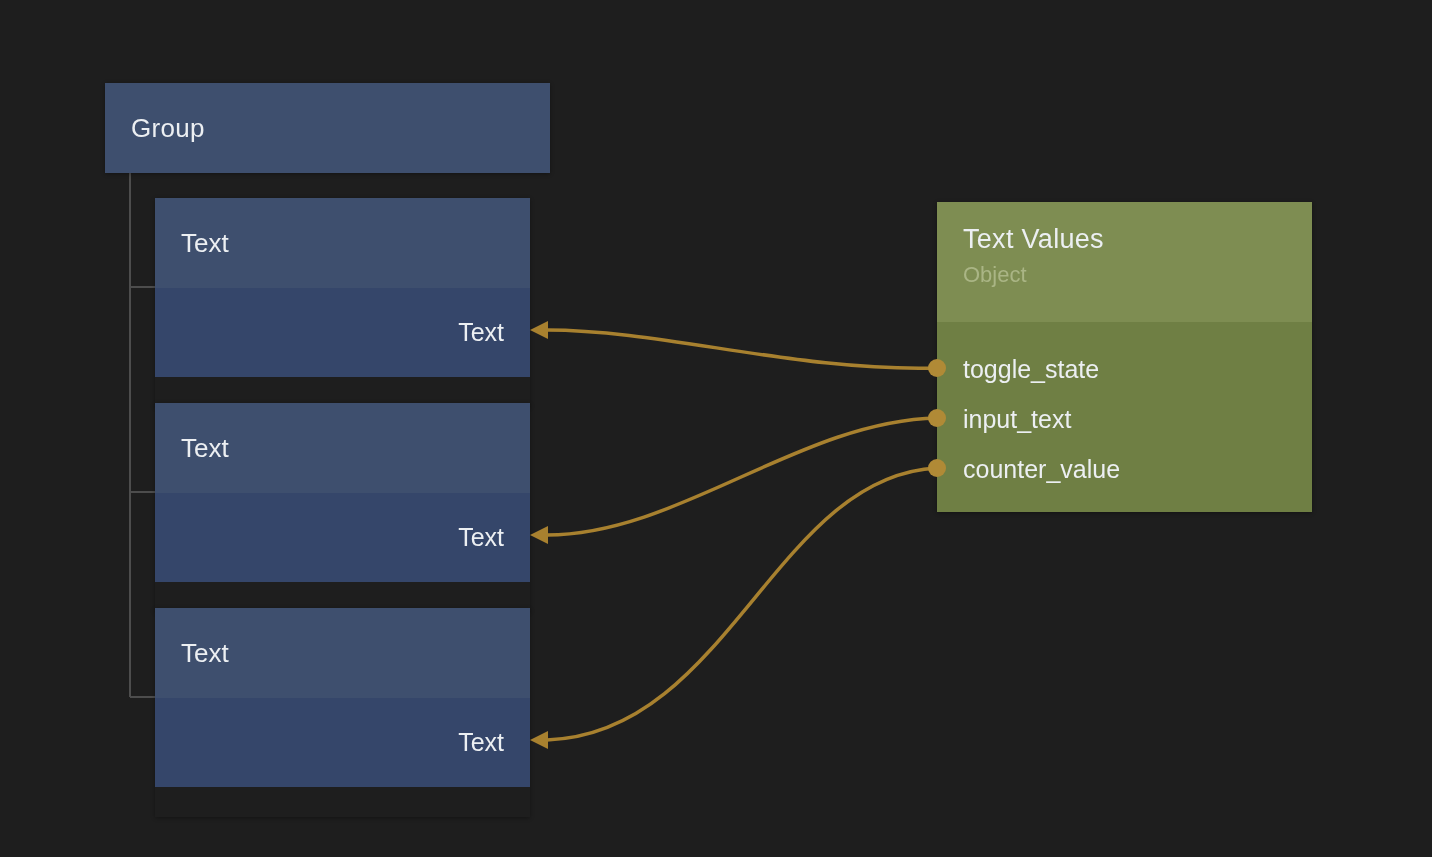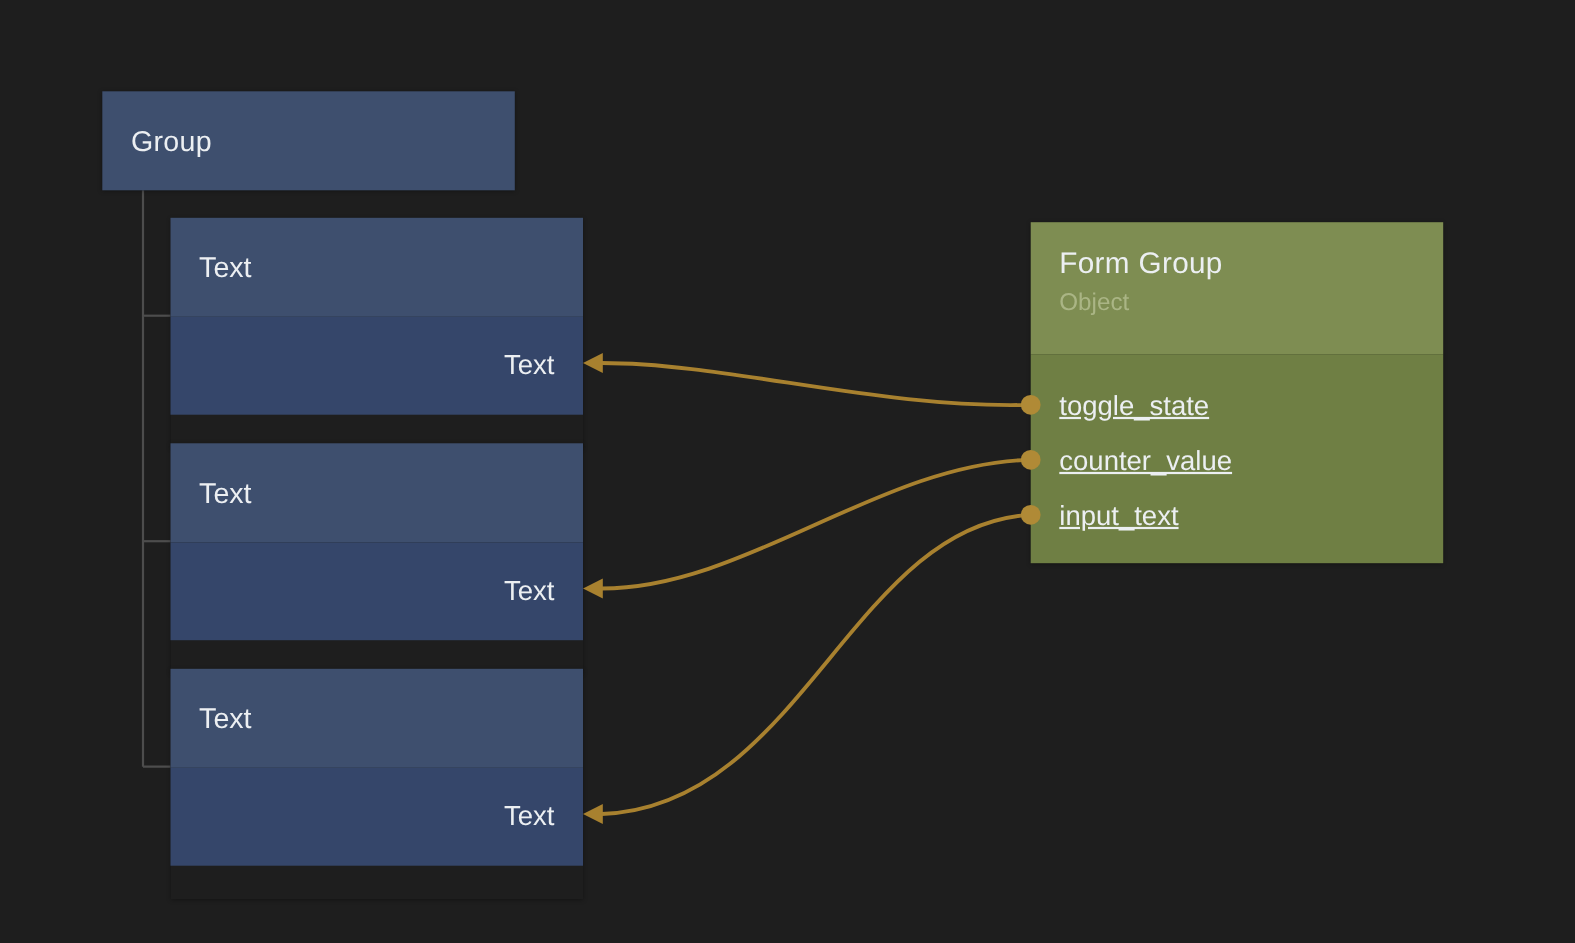--- a/index.html
+++ b/index.html
@@ -21,21 +21,21 @@
     font-family:"Liberation Sans", sans-serif;
     color:var(--text-main);
     position:relative;
   }
   .canvas{position:absolute;inset:0;width:1432px;height:857px;}
 
   .node{position:absolute;box-shadow:0 1px 4px rgba(0,0,0,0.35);}
 
   
   .group-node{
-    left:93px;top:83px;width:375px;height:90px;
+    left:105px;top:83px;width:445px;height:90px;
     background:var(--node-blue-header);
     display:flex;align-items:center;
   }
   .group-node .title{padding-left:26px;font-size:26px;letter-spacing:0.3px;}
 
   
   .text-node{left:155px;width:375px;height:209px;}
   .text-node.n1{top:198px;}
   .text-node.n2{top:403px;}
   .text-node.n3{top:608px;}
@@ -56,21 +56,20 @@
   }
   .form-node .head{
     height:120px;background:var(--node-green-header);
     padding:22px 0 0 26px;
   }
   .form-node .head .title{font-size:27px;letter-spacing:0.3px;}
   .form-node .head .subtitle{font-size:22px;color:var(--text-muted);margin-top:7px;}
   .form-node .body{
     height:190px;background:var(--node-green-body);
     padding-top:22px;
-    text-decoration:underline;
   }
   .form-node .out-port{
     height:50px;display:flex;align-items:center;
   }
   .form-node .out-port .port-label{padding-left:26px;font-size:25px;}
 
   svg.overlay{
     position:absolute;inset:0;width:1432px;height:857px;
     pointer-events:none;
   }
@@ -114,32 +113,32 @@
     <div class="head">
       <div class="title">Text</div>
     </div>
     <div class="body">
       <div class="port-label">Text</div>
     </div>
   </div>
 
   <div class="node form-node">
     <div class="head">
-      <div class="title">Form Group</div>
+      <div class="title">Text Values</div>
       <div class="subtitle">Object</div>
     </div>
     <div class="body">
       <div class="out-port">
         <div class="port-label">toggle_state</div>
       </div>
       <div class="out-port">
-        <div class="port-label">counter_value</div>
+        <div class="port-label">input_text</div>
       </div>
       <div class="out-port">
-        <div class="port-label">input_text</div>
+        <div class="port-label">counter_value</div>
       </div>
     </div>
   </div>
 
   <svg class="overlay" viewBox="0 0 1432 857">
 
     <path class="hit" d="M937 368 C 800 372, 662 330, 547 330" stroke="#a8812f" stroke-width="3.5" fill="none" stroke-linecap="round"></path>
     <polygon points="530,330 548,321 548,339" fill="#a8812f"></polygon>
 
     <path class="hit" d="M937 418 C 800 421, 678 535, 547 535" stroke="#a8812f" stroke-width="3.5" fill="none" stroke-linecap="round"></path>

